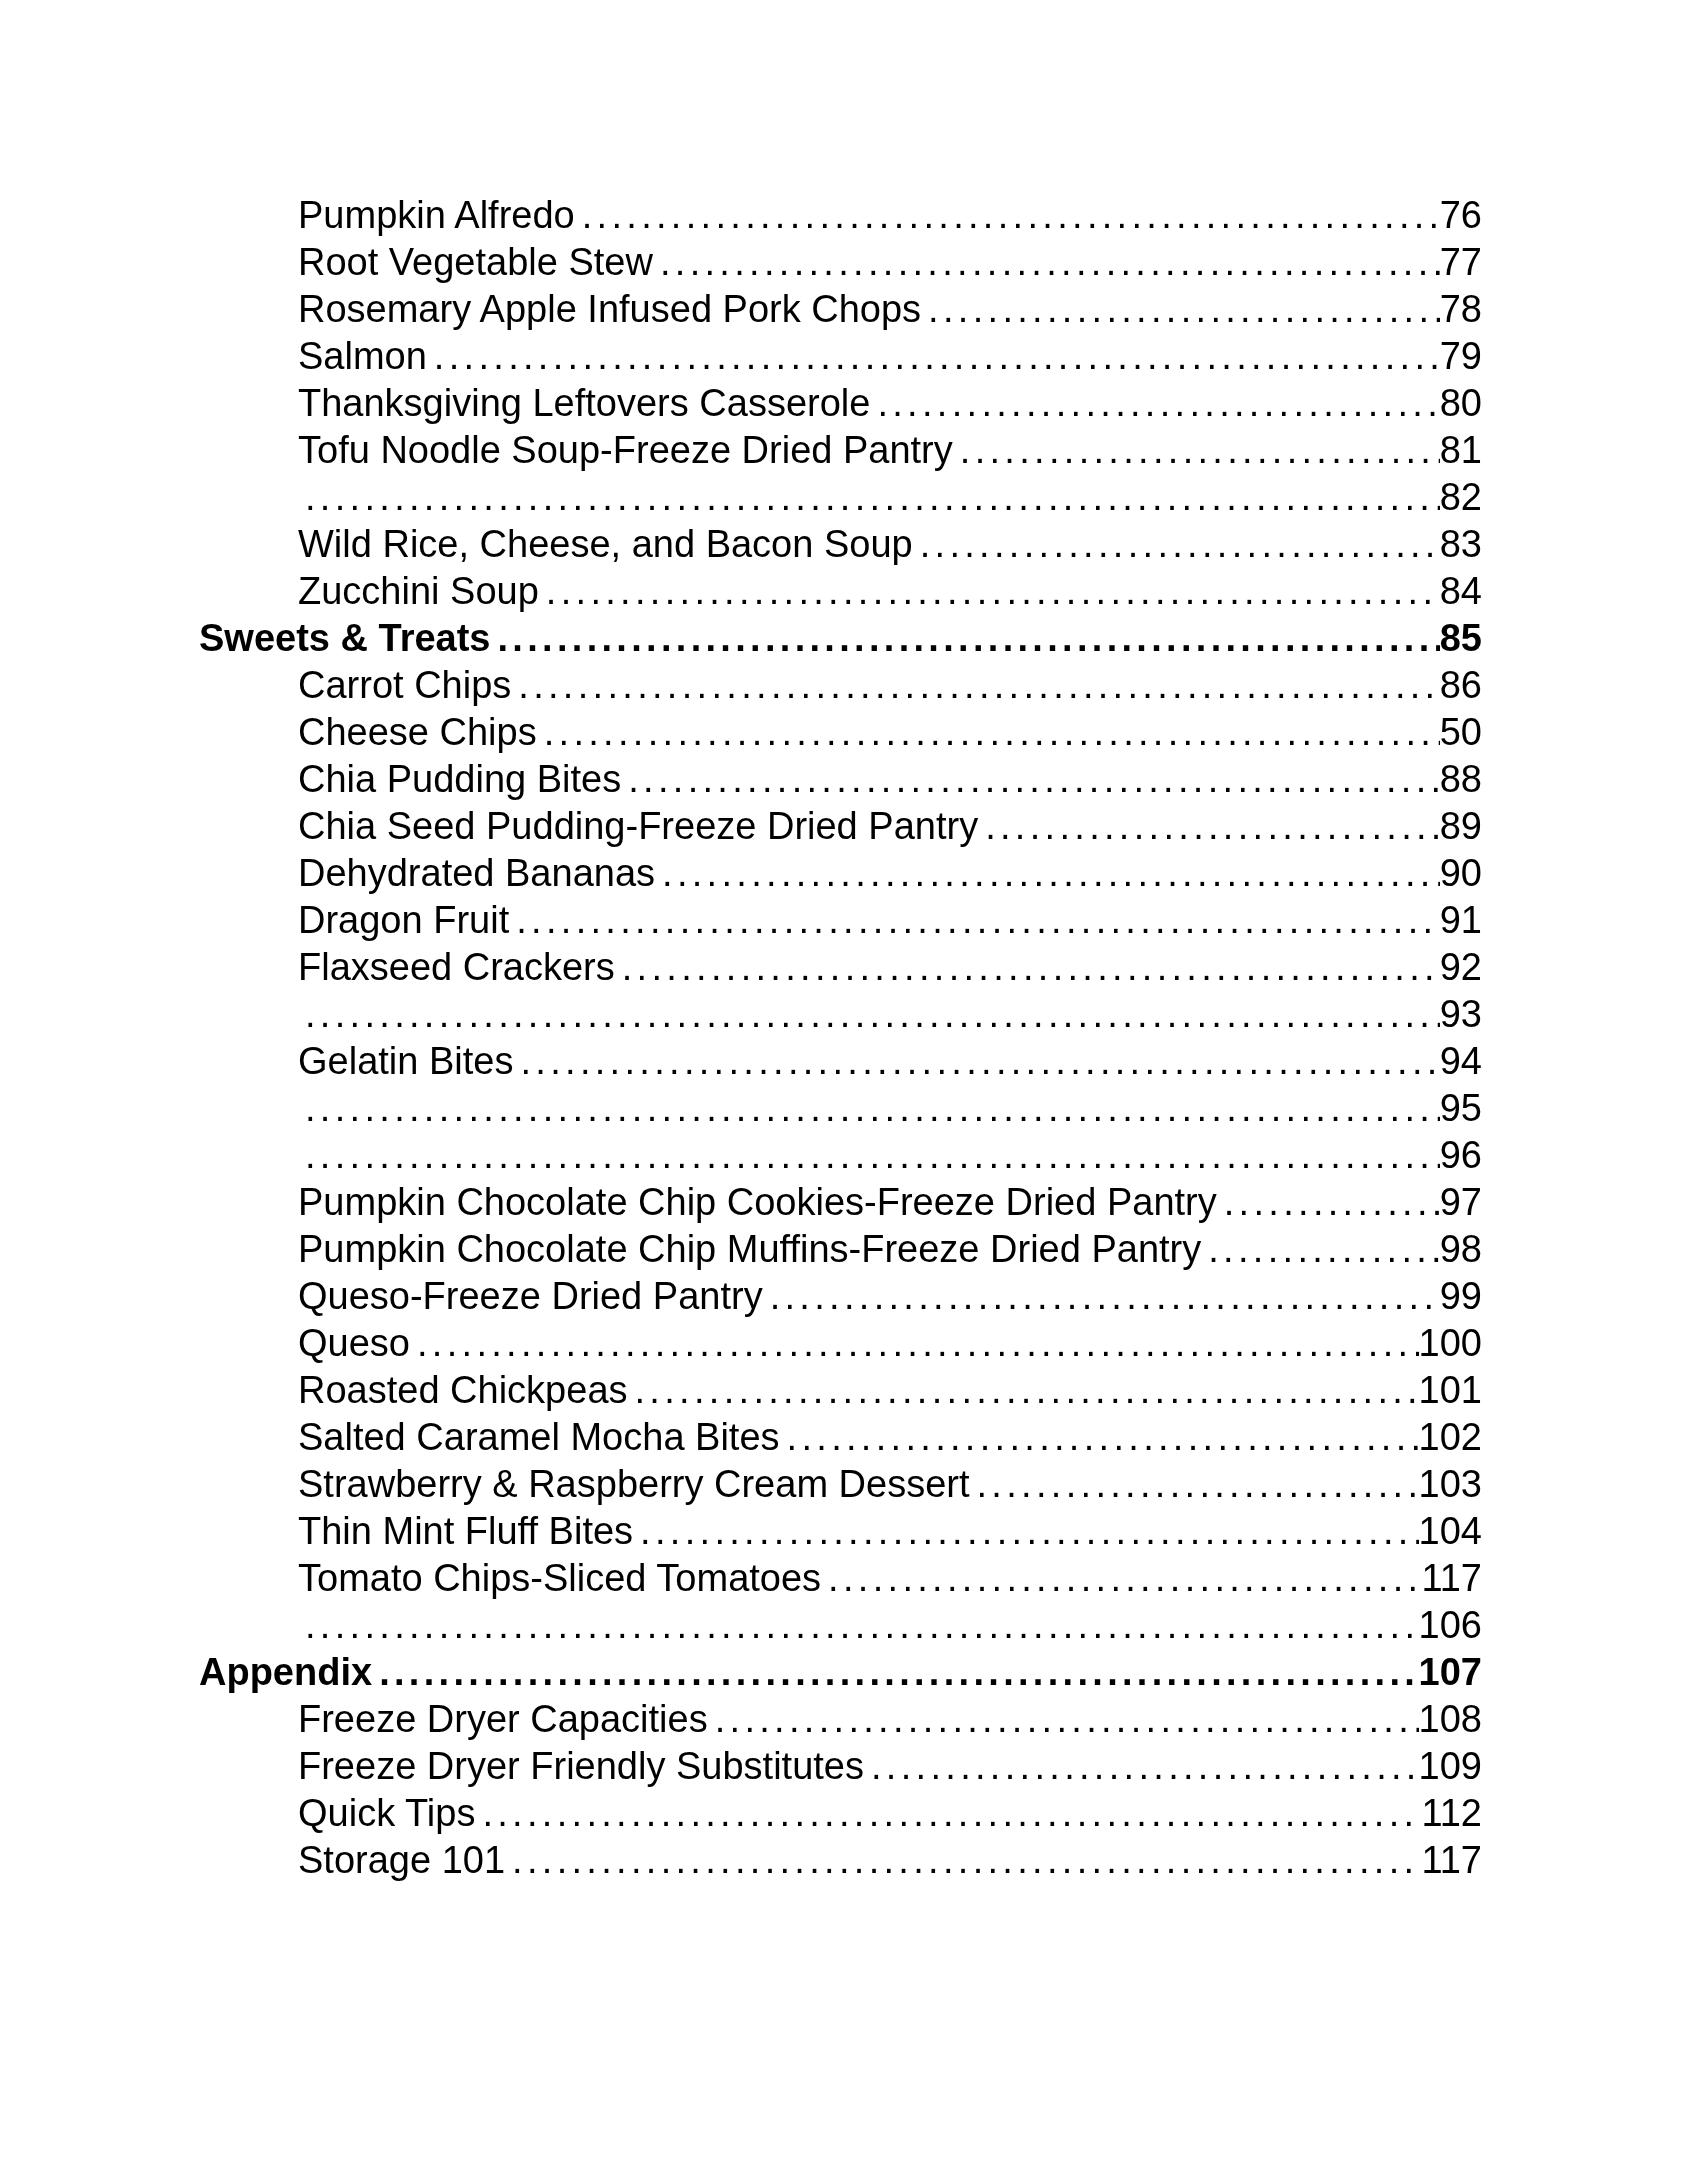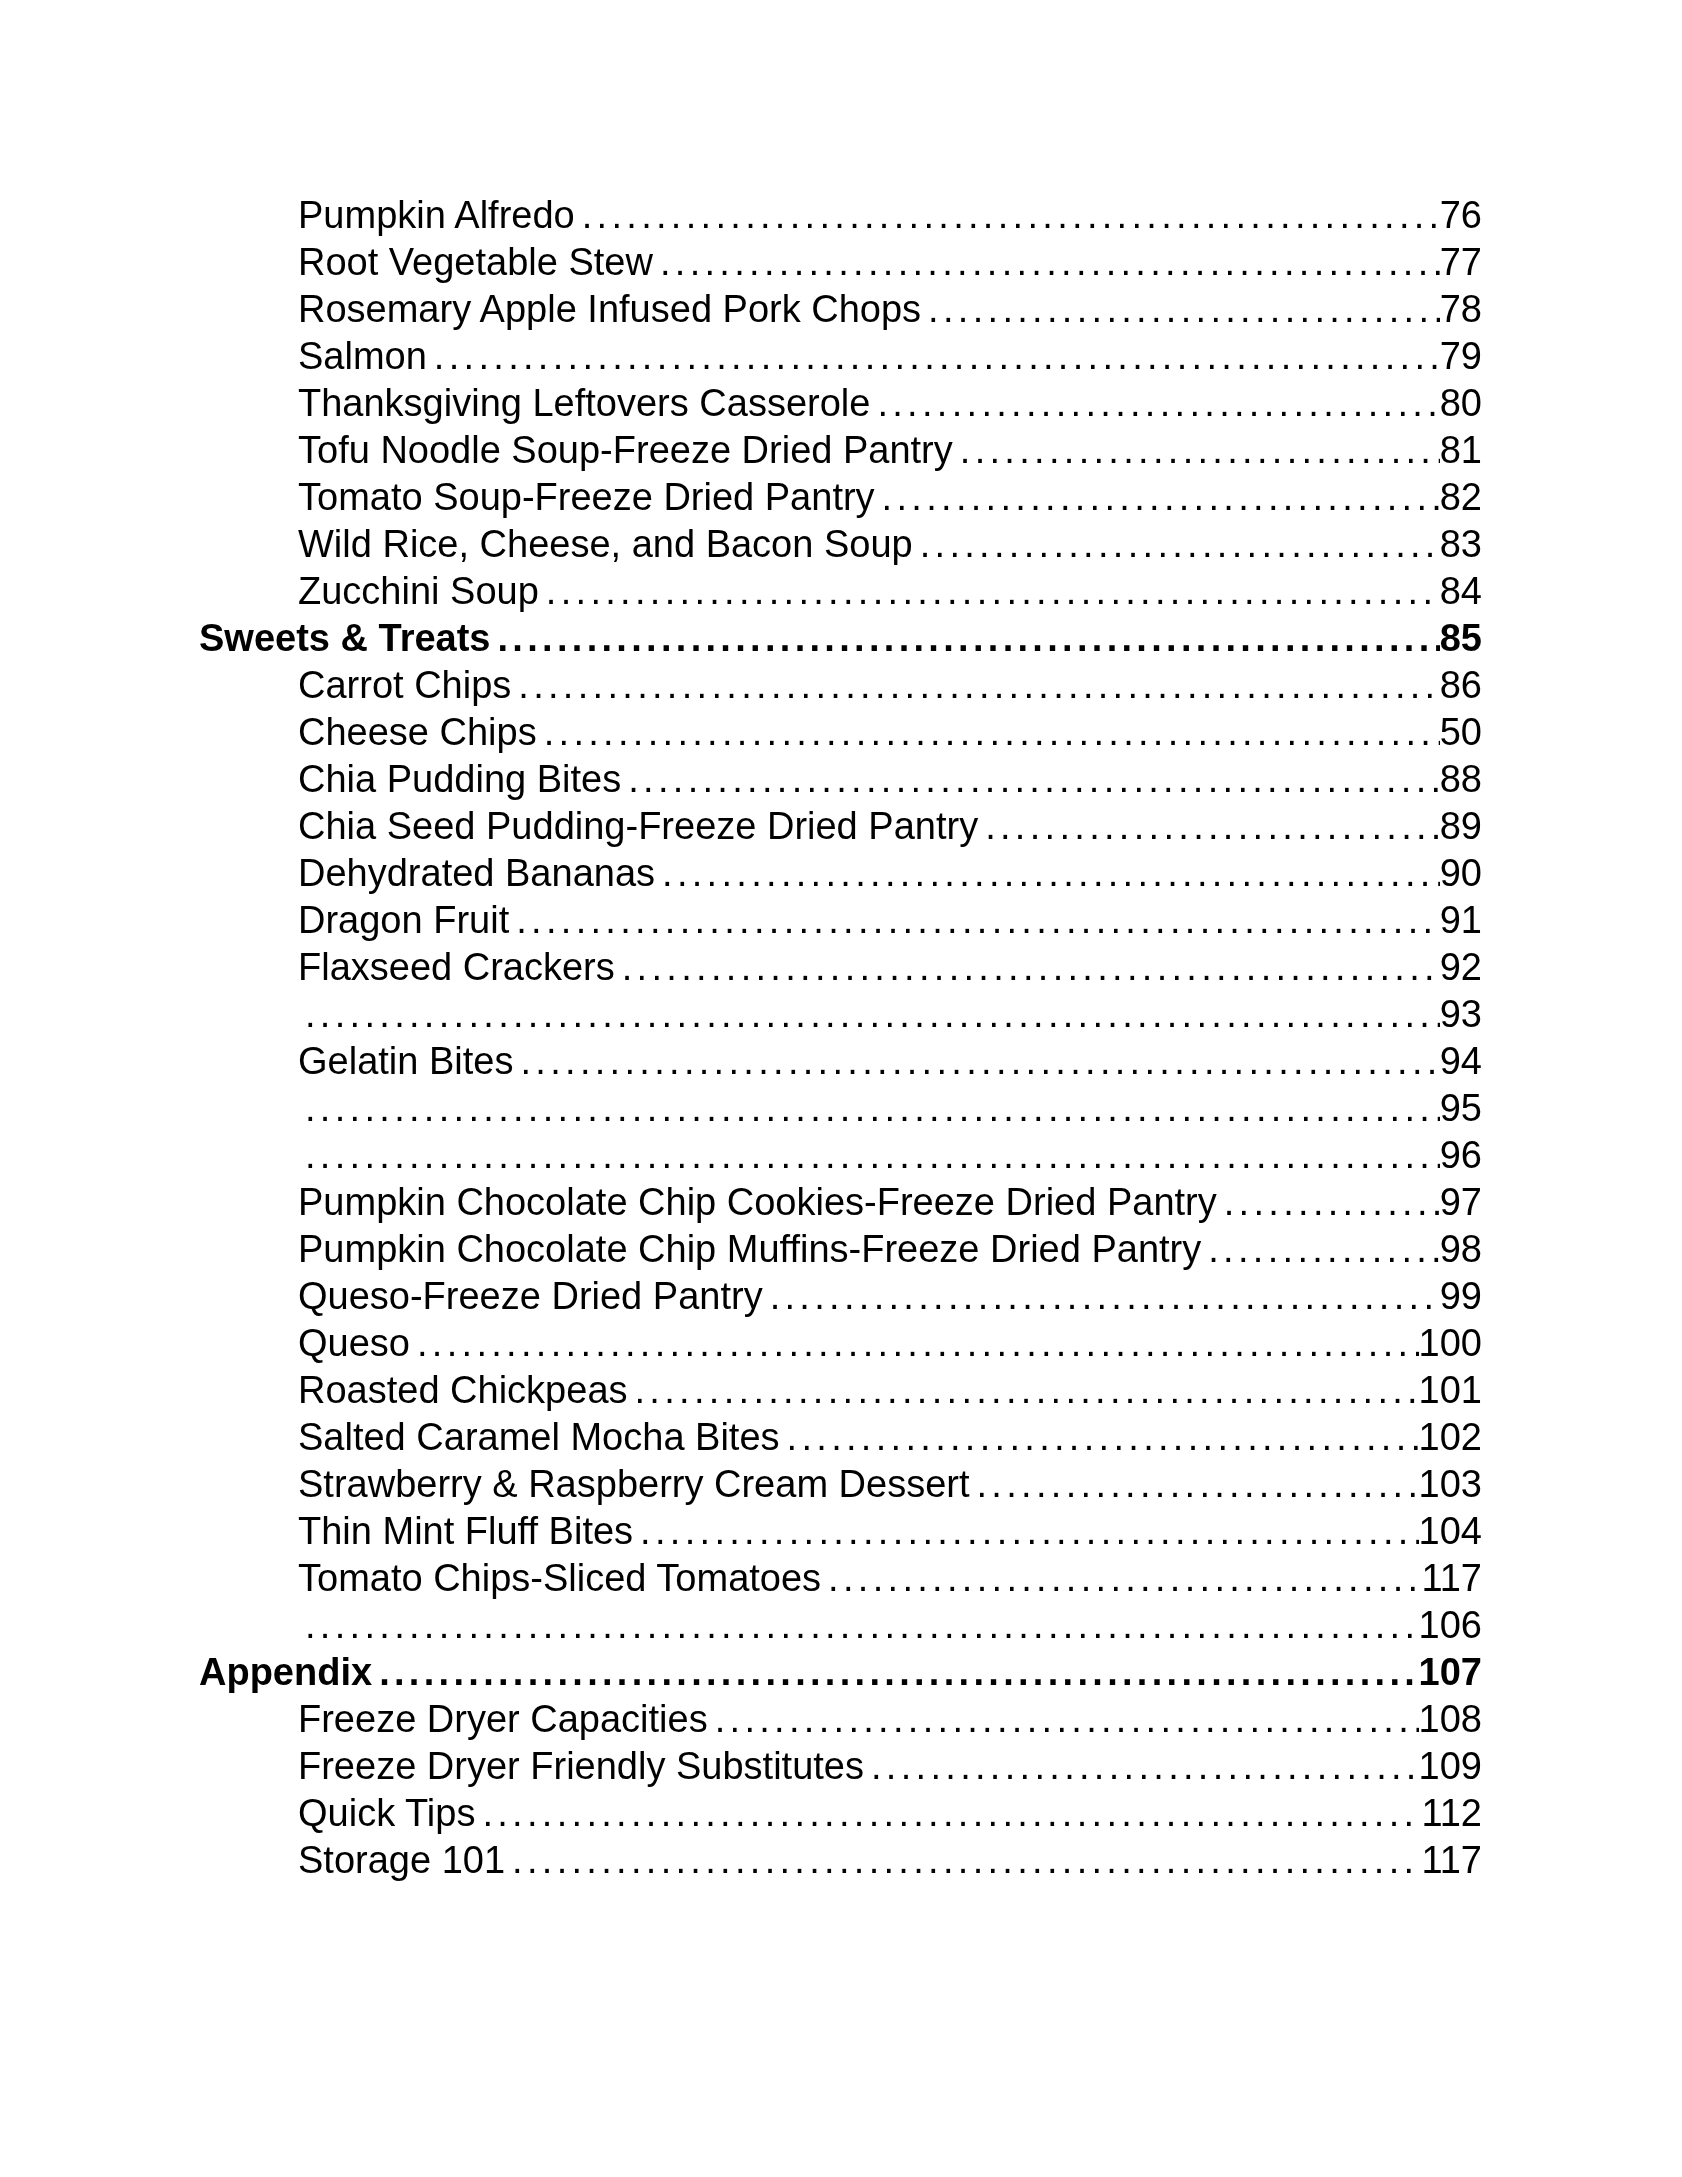--- a/index.html
+++ b/index.html
@@ -69,21 +69,20 @@
         <span class="toc-title">Thanksgiving Leftovers Casserole</span>
         <span class="toc-leader" aria-hidden="true">......................................................................................................................................................</span>
         <span class="toc-page">80</span>
       </div>
       <div class="toc-row level2">
         <span class="toc-title">Tofu Noodle Soup-Freeze Dried Pantry</span>
         <span class="toc-leader" aria-hidden="true">......................................................................................................................................................</span>
         <span class="toc-page">81</span>
       </div>
       <div class="toc-row level2">
-        <span class="toc-title">Tomato Soup-Freeze Dried Pantry</span>
         <span class="toc-leader" aria-hidden="true">......................................................................................................................................................</span>
         <span class="toc-page">82</span>
       </div>
       <div class="toc-row level2">
         <span class="toc-title">Wild Rice, Cheese, and Bacon Soup</span>
         <span class="toc-leader" aria-hidden="true">......................................................................................................................................................</span>
         <span class="toc-page">83</span>
       </div>
       <div class="toc-row level2">
         <span class="toc-title">Zucchini Soup</span>

